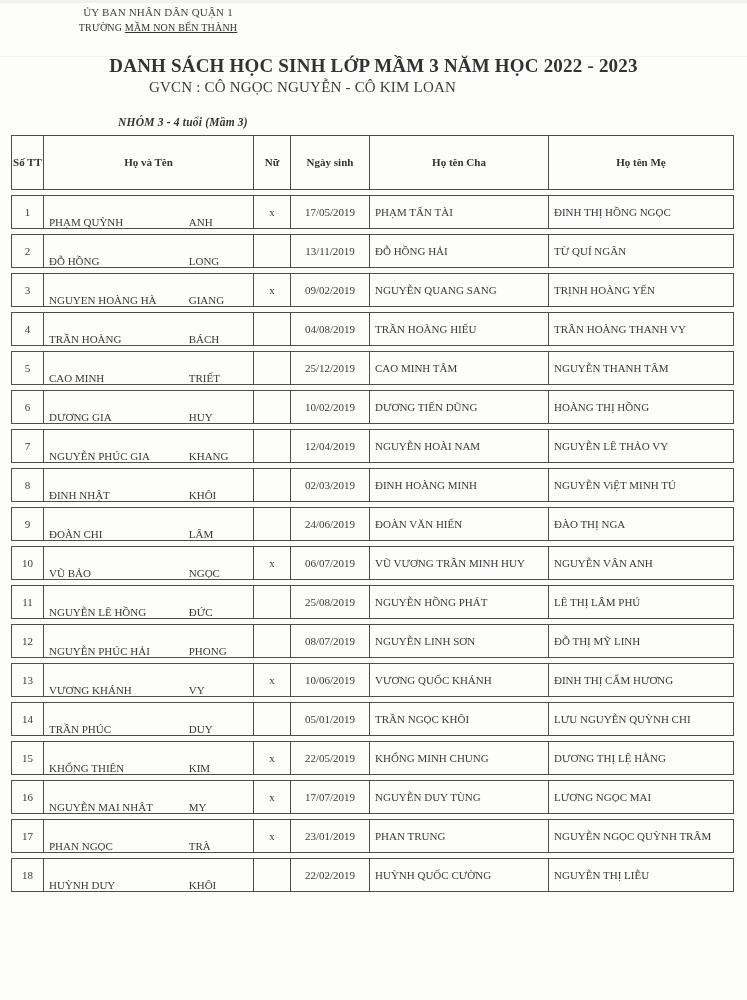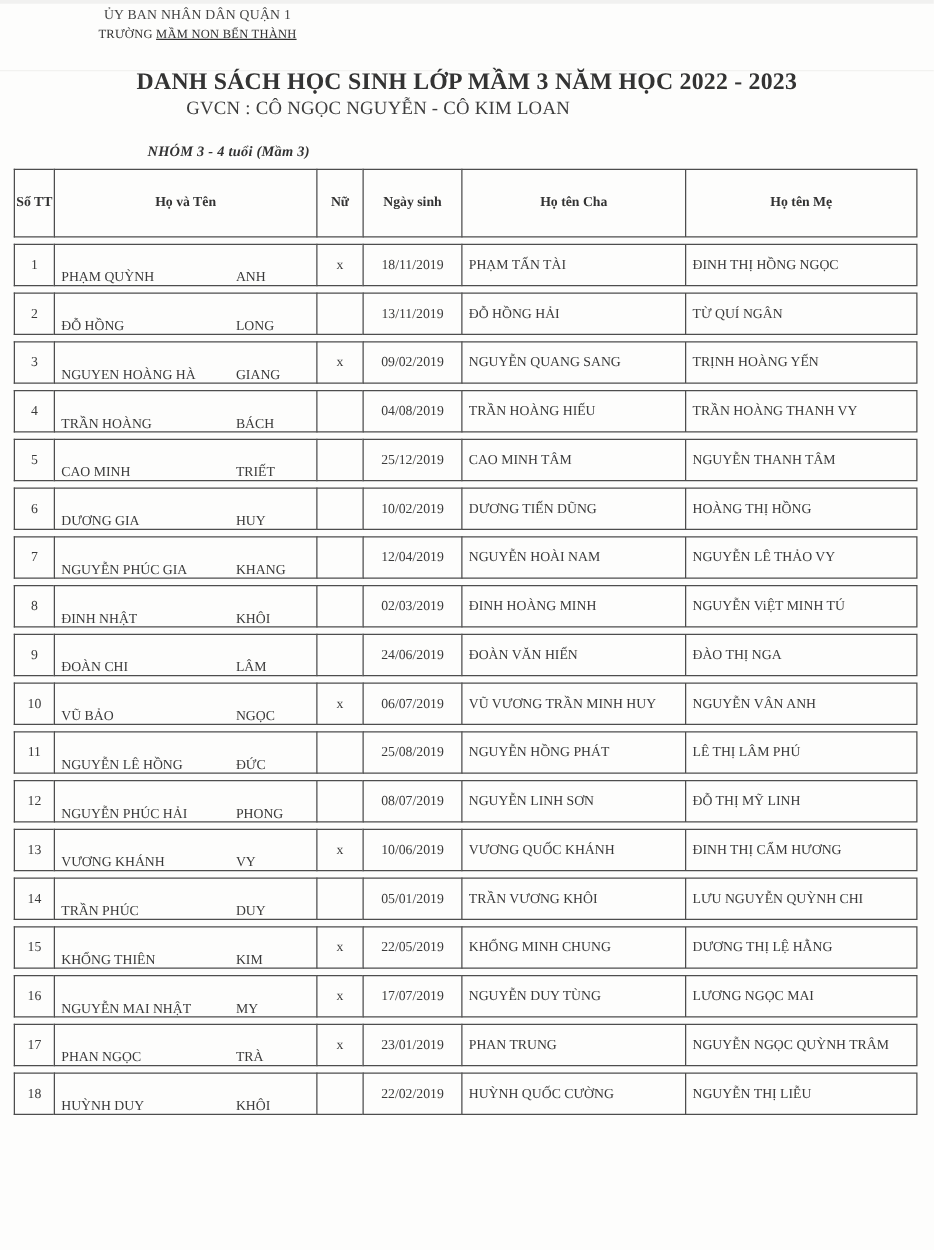--- a/index.html
+++ b/index.html
@@ -124,21 +124,21 @@
     </tr>
   </thead>
   <tbody id="rows">
       <tr>
     <td class="c-stt">1</td>
     <td class="c-name">
       <span class="ho">PHẠM QUỲNH</span>
       <span class="ten">ANH</span>
     </td>
     <td class="c-nu">x</td>
-    <td class="c-date">18/11/2019</td>
+    <td class="c-date">17/05/2019</td>
     <td class="c-cha">PHẠM TẤN TÀI</td>
     <td class="c-me">ĐINH THỊ HỒNG NGỌC</td>
   </tr>
       <tr>
     <td class="c-stt">2</td>
     <td class="c-name">
       <span class="ho">ĐỖ HỒNG</span>
       <span class="ten">LONG</span>
     </td>
     <td class="c-nu"></td>
@@ -268,21 +268,21 @@
     <td class="c-me">ĐINH THỊ CẨM HƯƠNG</td>
   </tr>
       <tr>
     <td class="c-stt">14</td>
     <td class="c-name">
       <span class="ho">TRẦN PHÚC</span>
       <span class="ten">DUY</span>
     </td>
     <td class="c-nu"></td>
     <td class="c-date">05/01/2019</td>
-    <td class="c-cha">TRẦN VƯƠNG KHÔI</td>
+    <td class="c-cha">TRẦN NGỌC KHÔI</td>
     <td class="c-me">LƯU NGUYỄN QUỲNH CHI</td>
   </tr>
       <tr>
     <td class="c-stt">15</td>
     <td class="c-name">
       <span class="ho">KHỔNG THIÊN</span>
       <span class="ten">KIM</span>
     </td>
     <td class="c-nu">x</td>
     <td class="c-date">22/05/2019</td>

